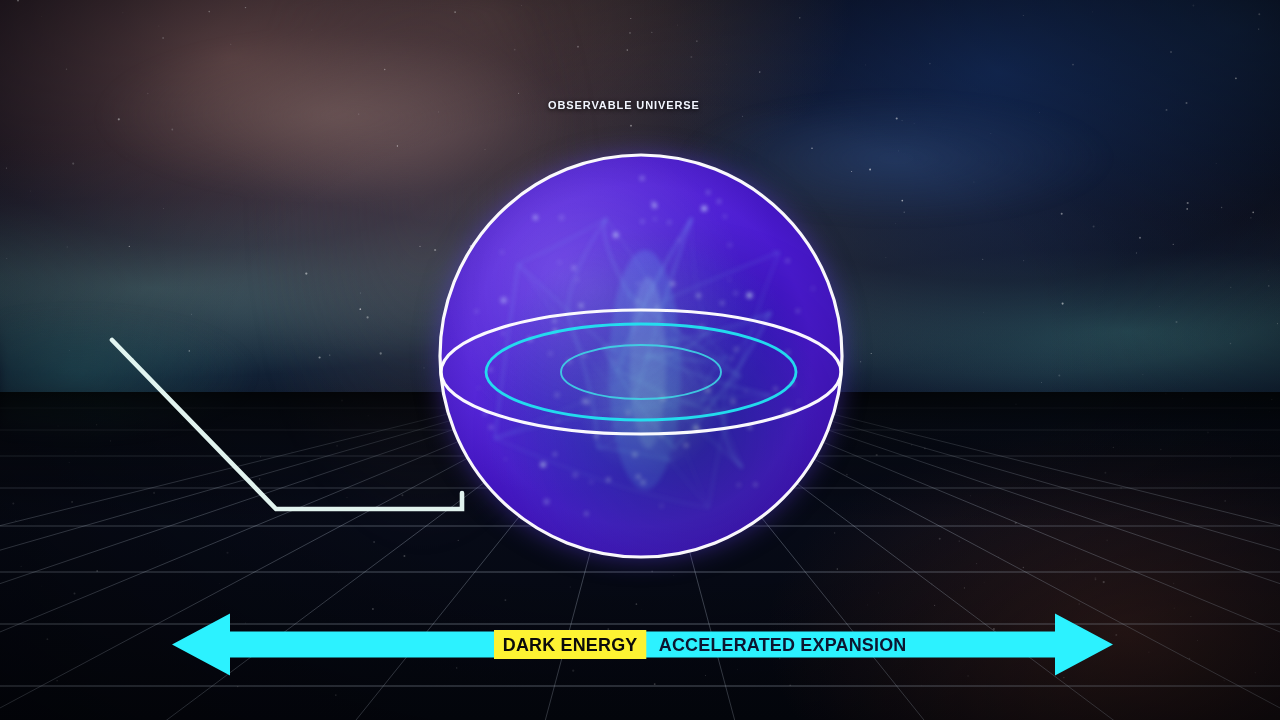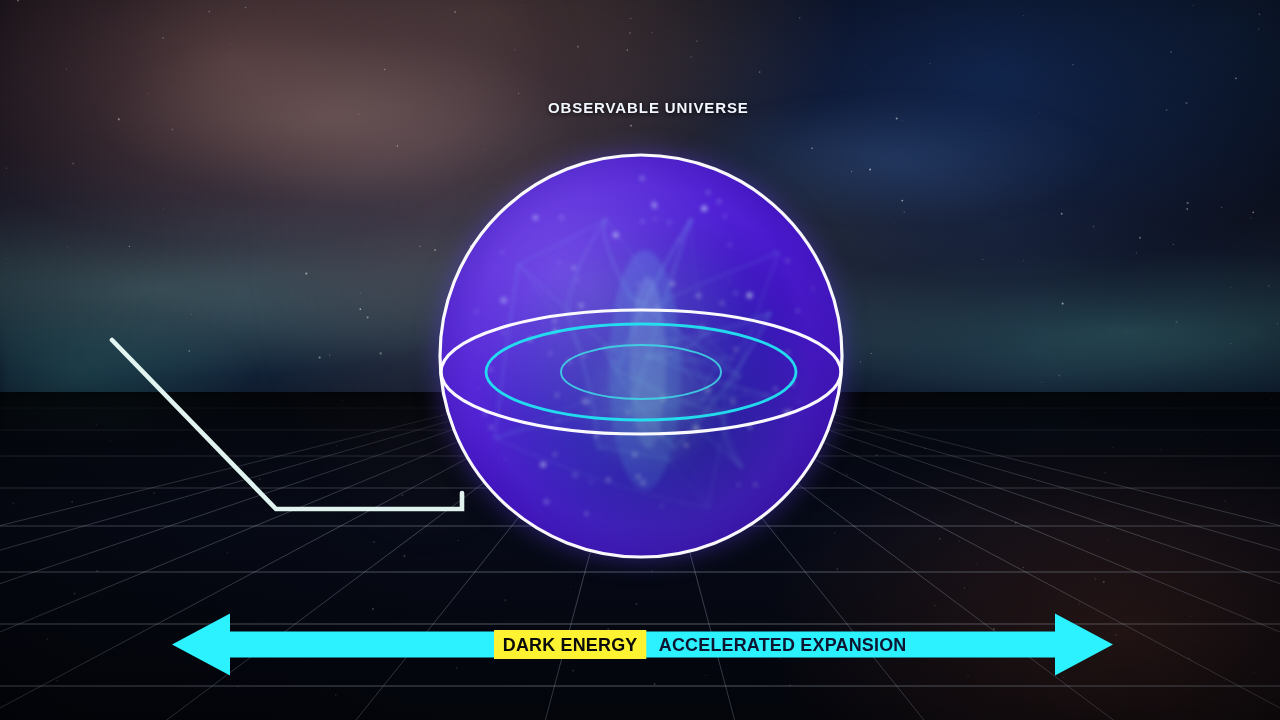--- a/index.html
+++ b/index.html
@@ -57,21 +57,21 @@
   #sphere-shade {
     position:absolute; inset:0; border-radius:50%;
     background:
       radial-gradient(circle at 38% 34%, rgba(255,255,255,0.10) 0%, rgba(0,0,0,0) 42%),
       radial-gradient(circle at 62% 70%, rgba(0,0,0,0.28) 0%, rgba(0,0,0,0) 58%);
   }
   #sphere-rings { position:absolute; left:-14px; top:-14px; width:430px; height:430px; overflow:visible; }
   
   #label-observable {
     position:absolute; left:548px; top:99px;
-    font-size:15px; font-weight:700; letter-spacing:0.9px;
+    font-size:11px; font-weight:700; letter-spacing:0.9px;
     color:#f2f6ff; text-shadow:0 1px 4px rgba(0,0,0,0.85);
   }
   #composition-block { position:absolute; left:124px; top:160px; }
   #composition-title {
     font-size:33px; font-weight:800; letter-spacing:-0.2px; line-height:1.0;
     color:#ffffff; transform:scaleX(0.94); transform-origin:left center;
     text-shadow:0 2px 6px rgba(0,0,0,0.8);
   }
   #composition-sub {
     margin-top:10px;

